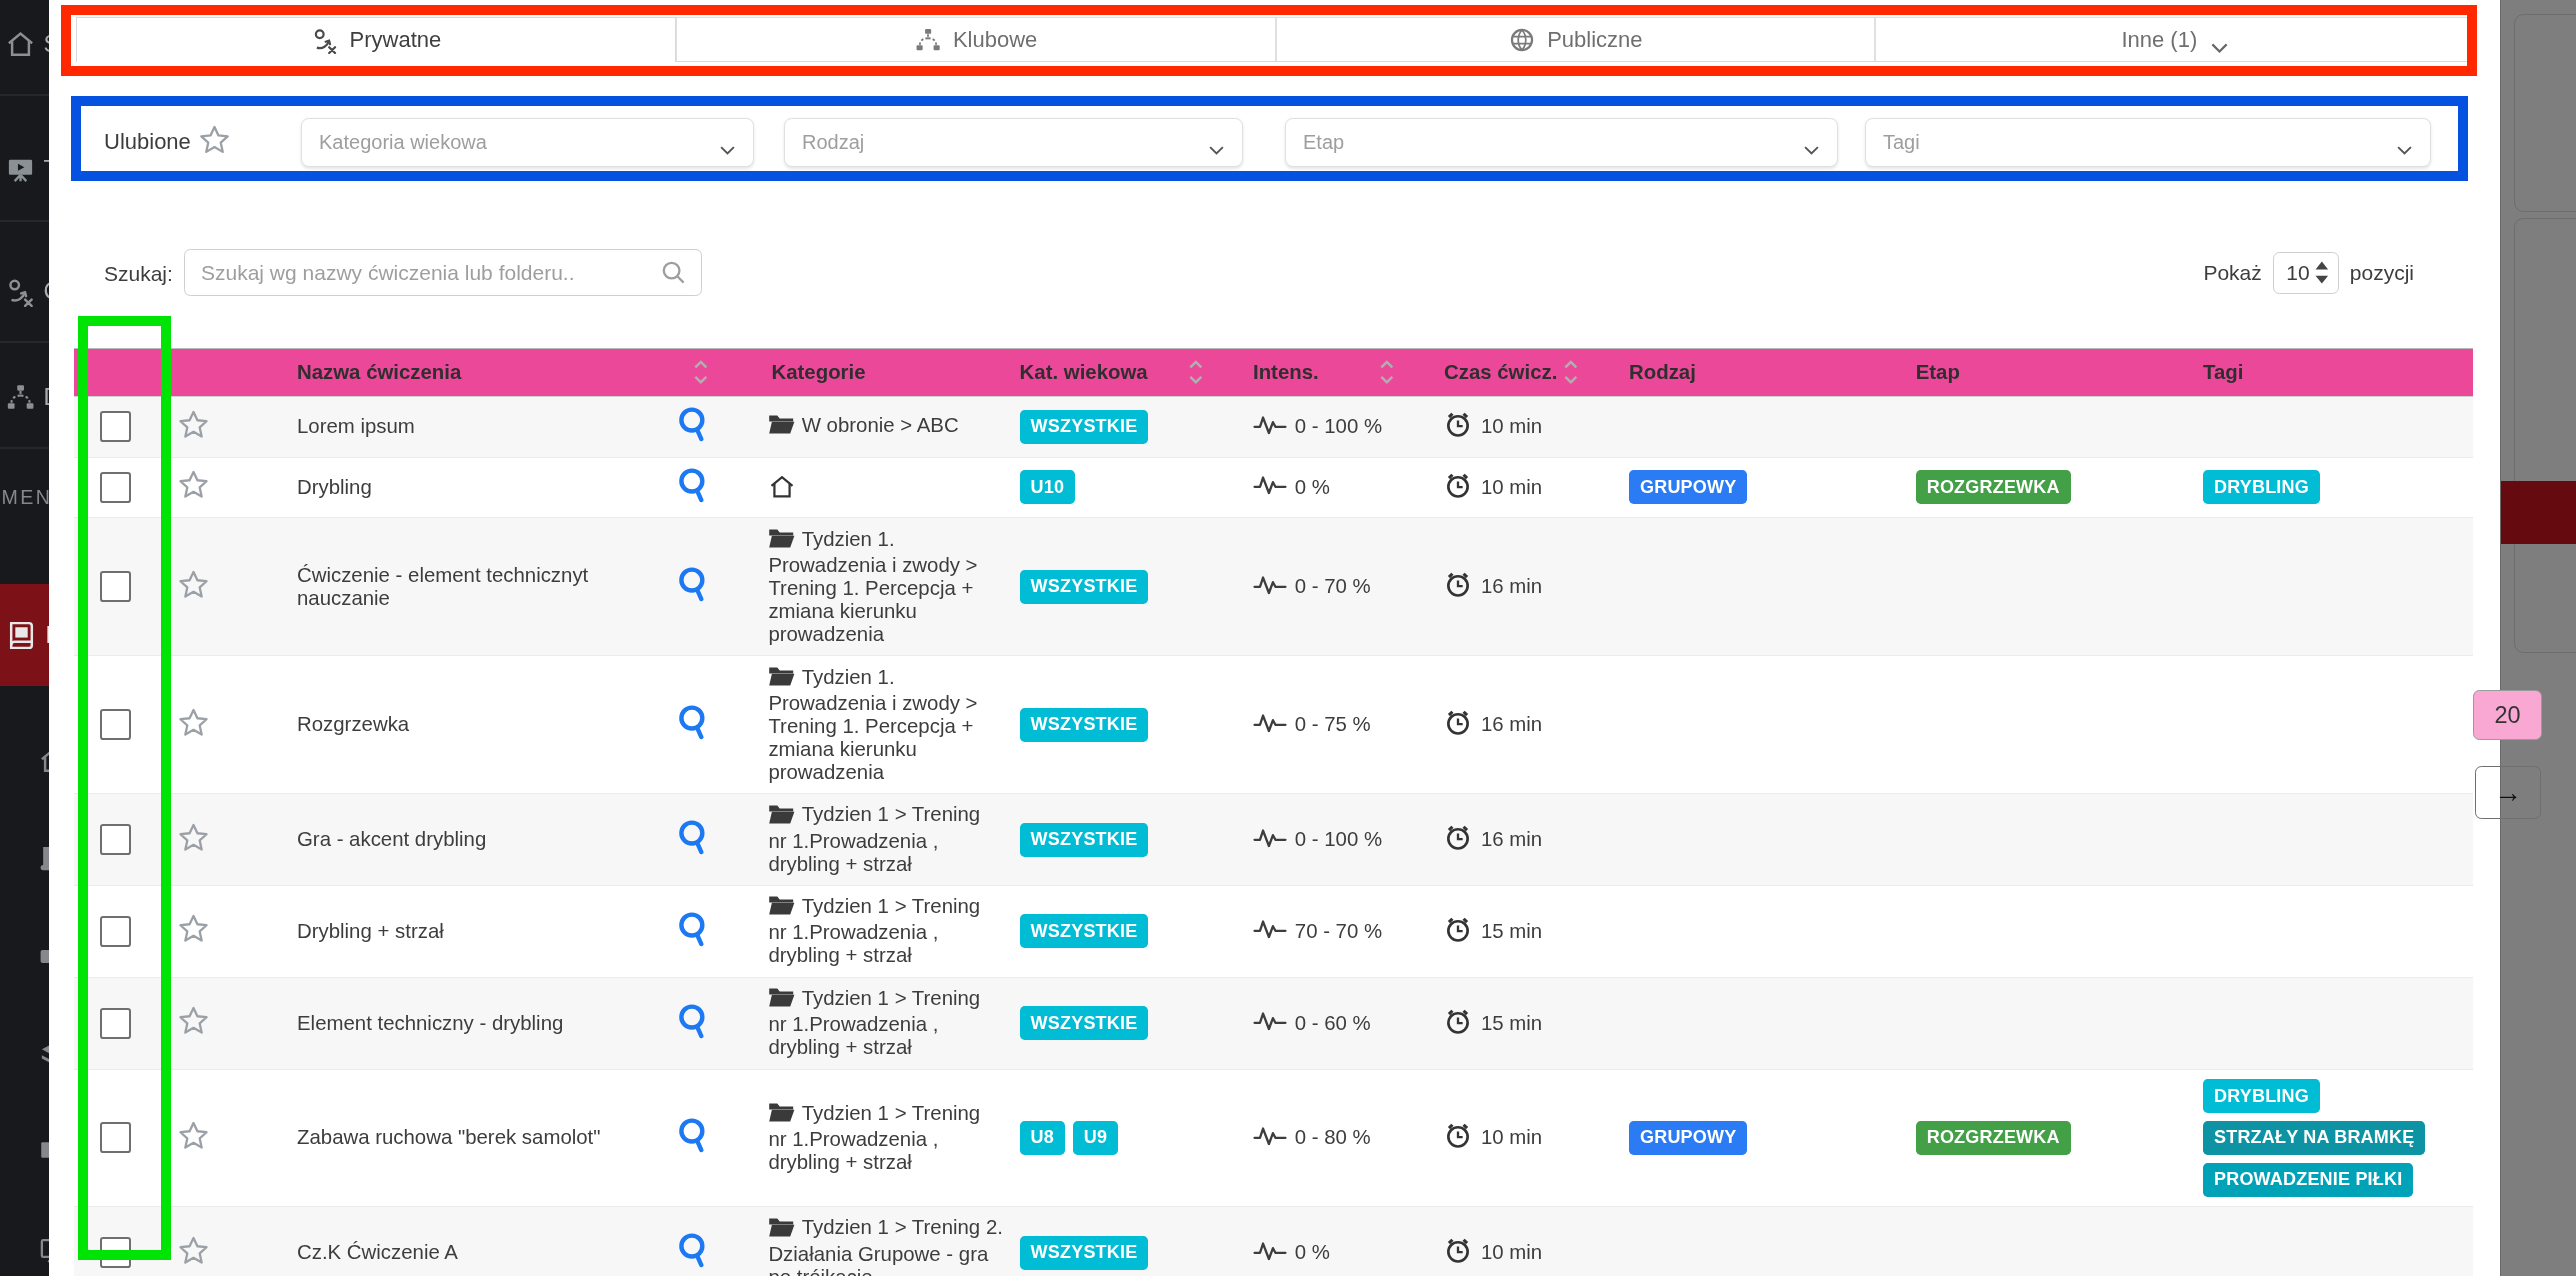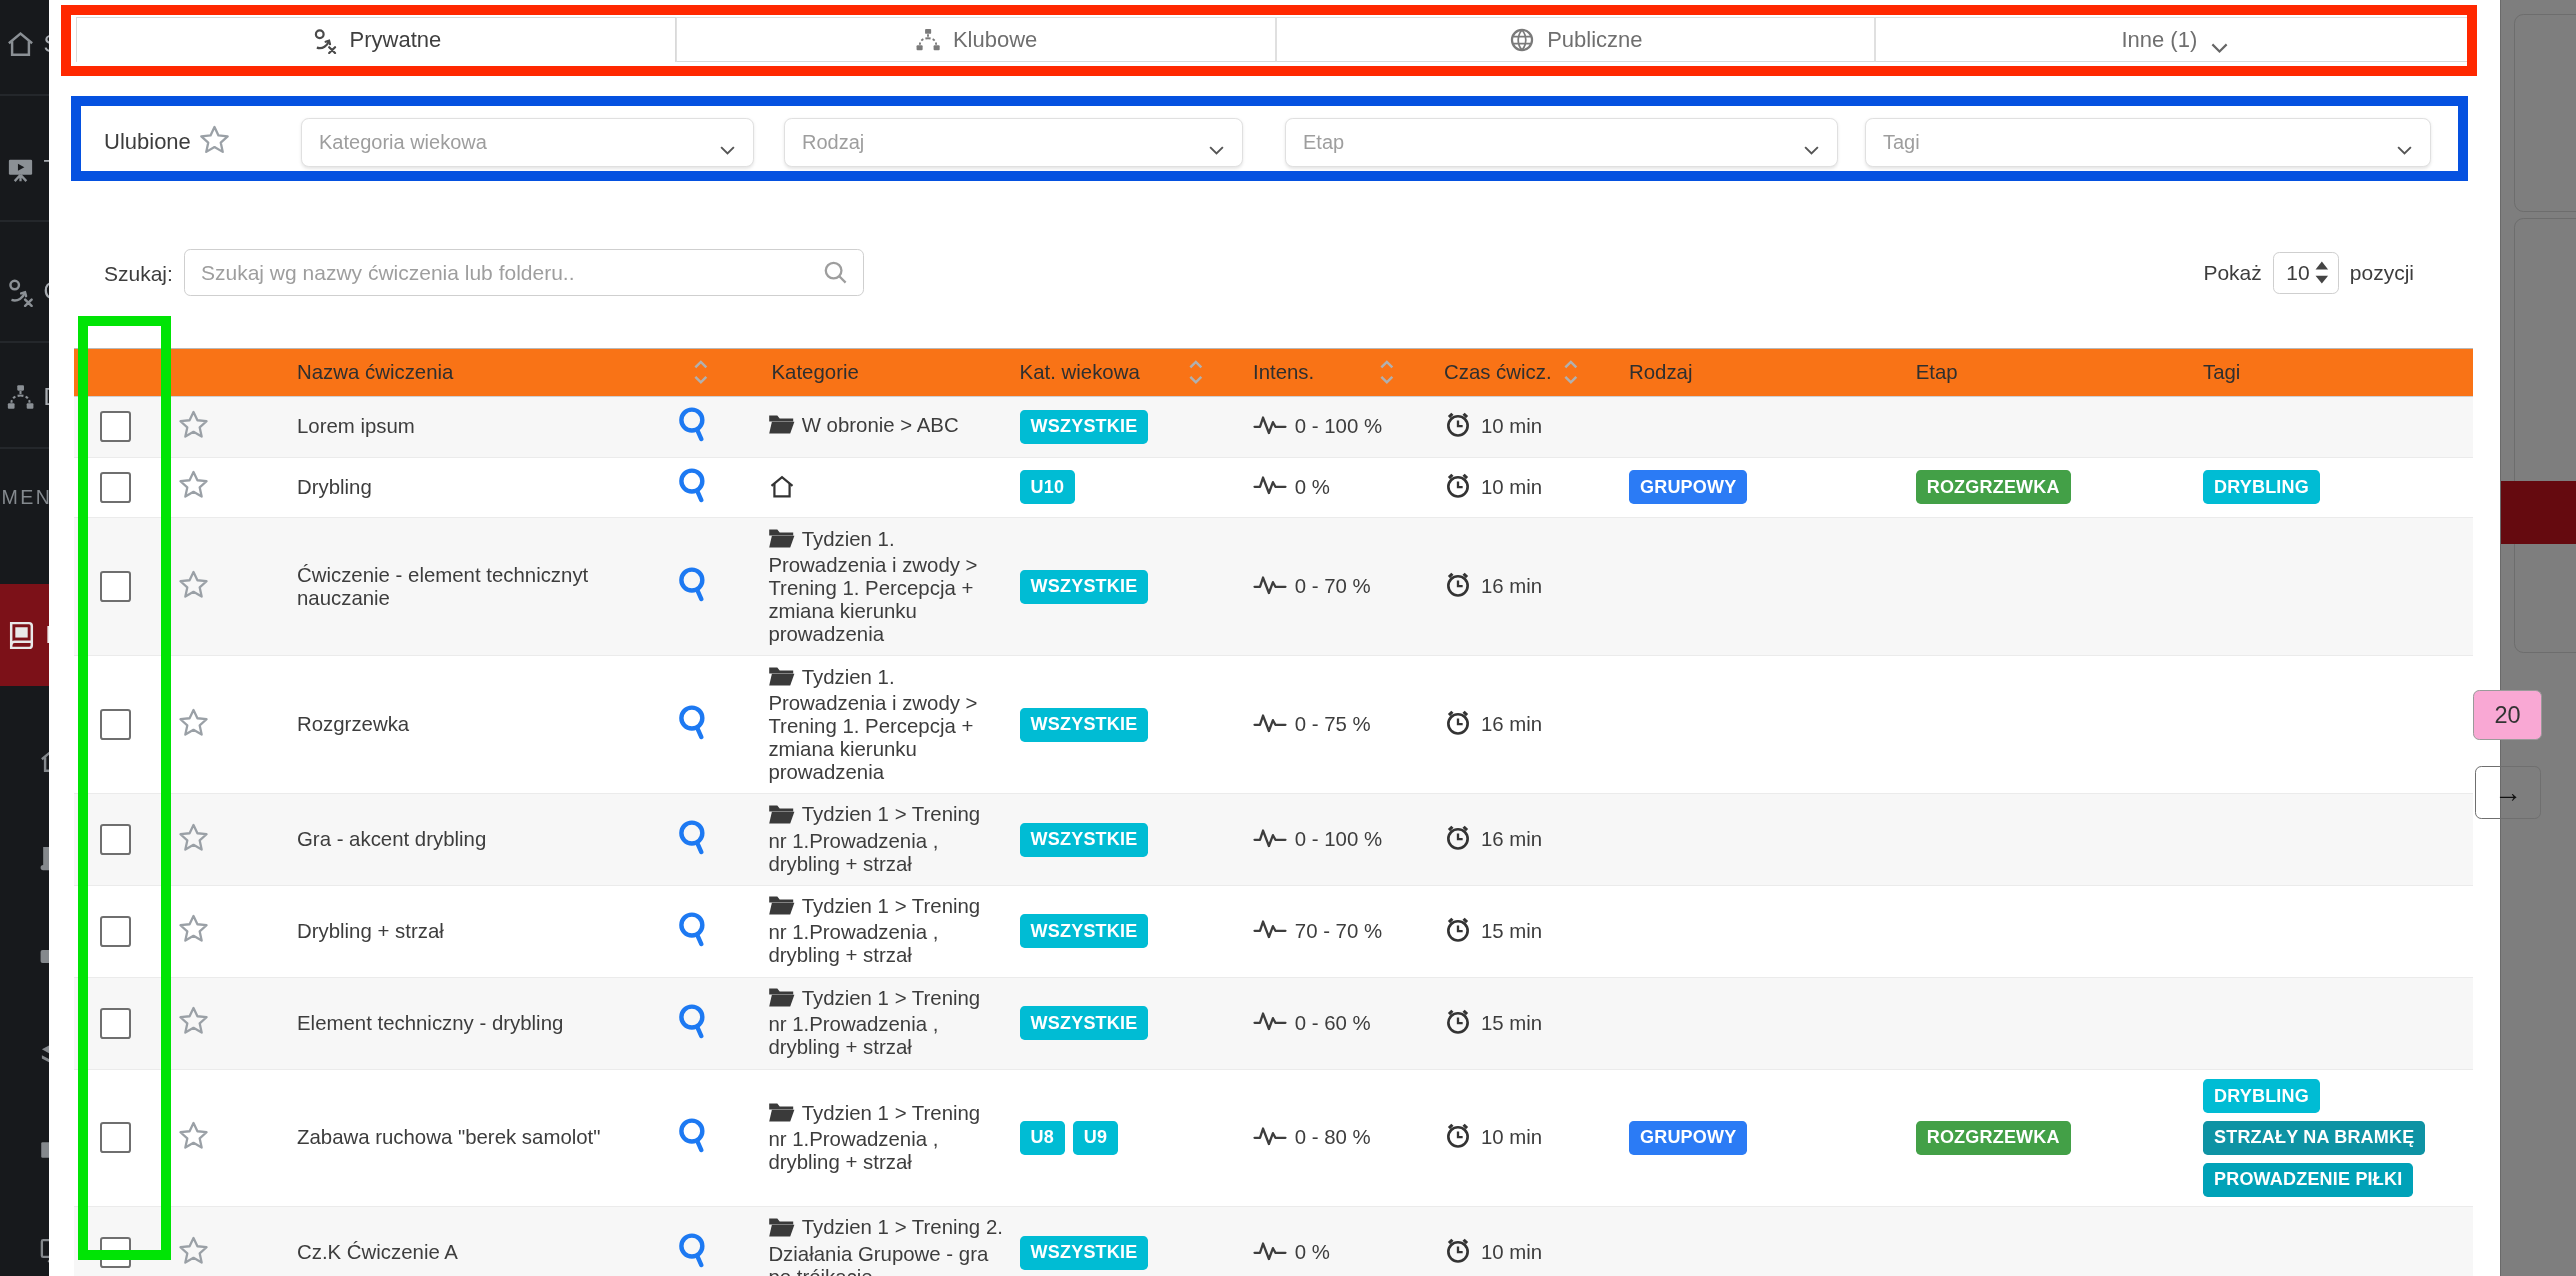--- a/index.html
+++ b/index.html
@@ -42,37 +42,37 @@
   
   .fav-label{position:absolute;left:55px;top:129px;font-size:22px;color:#3d3d3d;}
   .fav-star{position:absolute;left:149px;top:124px;width:33px;height:33px;cursor:pointer;}
   .dropdown{position:absolute;top:118px;height:49px;background:#fff;border:0.8px solid #e0e0e0;border-radius:7.8px;
             box-shadow:0 1.6px 3.1px rgba(0,0,0,0.10);display:flex;align-items:center;justify-content:space-between;
             padding:0 17px;font-size:20px;color:#9e9e9e;box-sizing:border-box;cursor:pointer;}
   .dd-caret{width:17px;height:10.2px;flex:0 0 17px;}
 
   
   .search-label{position:absolute;left:55px;top:262px;font-size:21px;color:#3d3d3d;}
-  .search-box{position:absolute;left:135px;top:249px;width:680px;height:47px;border:0.8px solid #cfcfcf;border-radius:6.3px;
+  .search-box{position:absolute;left:135px;top:249px;width:518px;height:47px;border:0.8px solid #cfcfcf;border-radius:6.3px;
               box-sizing:border-box;display:flex;align-items:center;padding:0 14px;background:#fff;}
   .search-box input{border:none;outline:none;flex:1;font-size:21px;color:#3d3d3d;font-family:"Liberation Sans",sans-serif;background:transparent;}
   .search-box input::placeholder{color:#9e9e9e;}
   .search-ic{width:27px;height:27px;flex:0 0 27px;}
 
   .pagesize{position:absolute;top:249px;right:86px;height:47px;display:flex;align-items:center;gap:11px;font-size:21px;color:#3d3d3d;}
   .ps-select{width:66px;height:42px;border:0.8px solid #cfcfcf;border-radius:6.3px;box-sizing:border-box;
              display:flex;align-items:center;justify-content:space-between;padding:0 7.8px 0 12.5px;cursor:pointer;}
   .ps-spin{width:15.7px;height:25px;}
 
   
   .table{position:absolute;left:25px;top:348px;width:2399px;}
   .trow{display:grid;grid-template-columns:82px 74px 408px 110px 263px 223px 188px 188px 290px 286px 286px;
         align-items:center;border-bottom:1.6px solid #ebebeb;min-height:52px;box-sizing:border-box;}
   .trow.zebra{background:#f7f7f7;}
-  .thead{border-top:1.6px solid #b9b9b9;border-bottom:1.6px solid #cfcfcf;min-height:33px;font-weight:normal;color:#2f2f2f;background:#f97316;}
+  .thead{border-top:1.6px solid #b9b9b9;border-bottom:1.6px solid #cfcfcf;min-height:33px;font-weight:bold;color:#2f2f2f;background:#ec4899;}
   .cell{font-size:20.4px;line-height:23px;padding:9.4px 0;box-sizing:border-box;}
   .c-check{display:flex;justify-content:center;align-items:center;}
   .checkbox{width:27px;height:27px;border:2.4px solid #6f6f6f;border-radius:3.1px;background:#fff;cursor:pointer;}
   .c-star{display:flex;justify-content:center;align-items:center;}
   .c-star svg{width:33px;height:31px;cursor:pointer;}
   .c-name{padding-left:67px;padding-right:15.7px;}
   .c-zoom{display:flex;align-items:center;justify-content:center;}
   .c-zoom svg{width:33px;height:36px;cursor:pointer;}
   .c-kat{padding-left:20.4px;padding-right:7.8px;}
   .c-kat .folder-ic{display:inline-block;vertical-align:-3.1px;margin-right:6.3px;}

